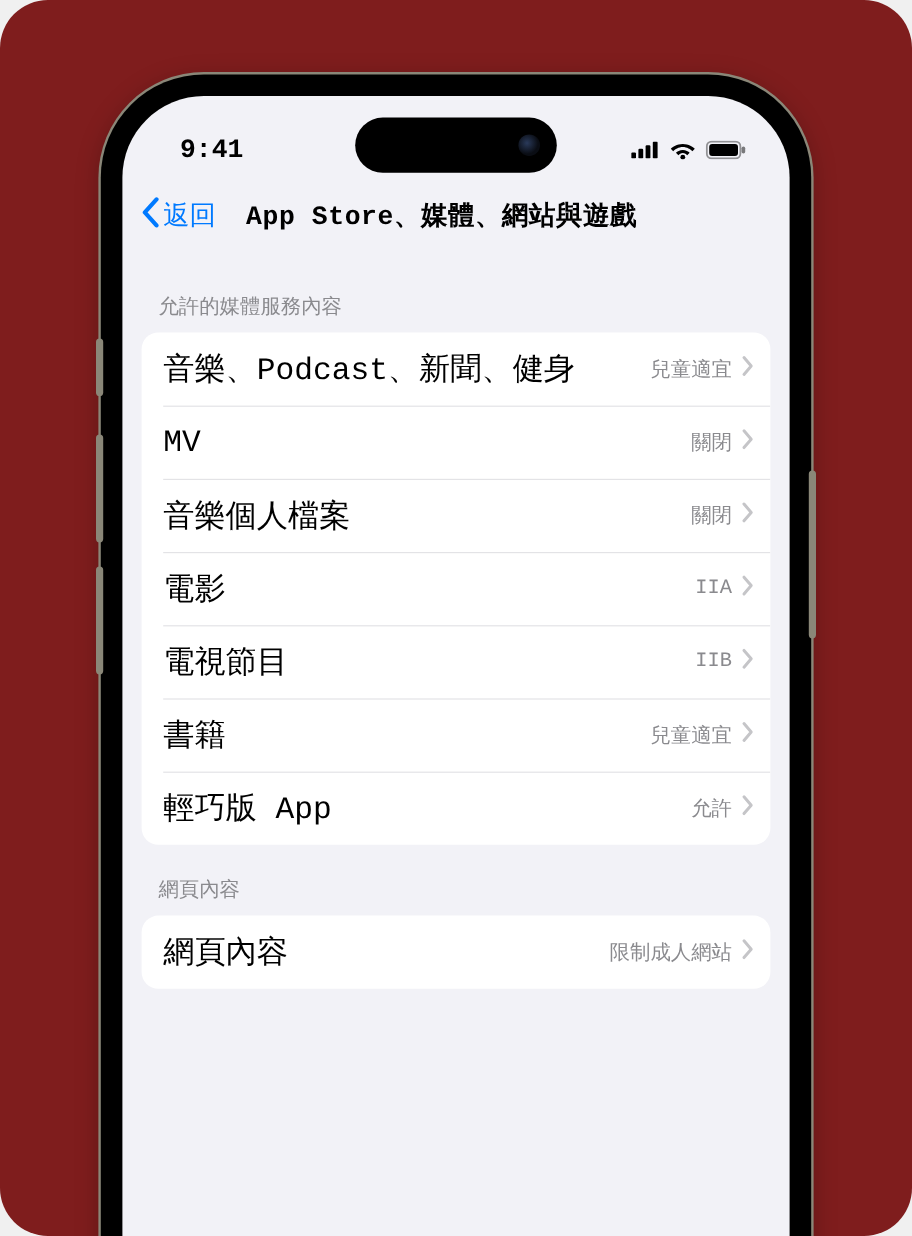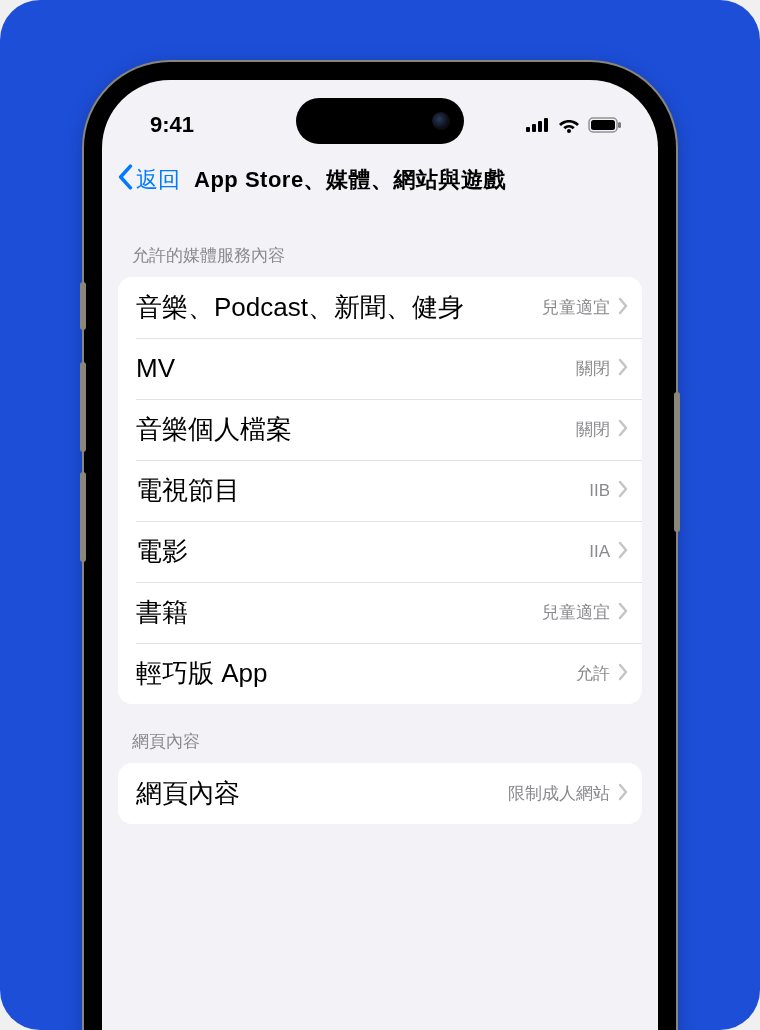--- a/index.html
+++ b/index.html
@@ -9,24 +9,25 @@
     width: 760px;
     height: 1030px;
     display: flex;
     align-items: flex-start;
     justify-content: center;
     overflow: hidden;
   }
   .canvas {
     width: 760px;
     height: 1030px;
-    background: #1d4ed8;
+    background: #7f1d1d;
     border-radius: 40px;
     position: relative;
     overflow: hidden;
+    font-family: Liberation Mono, monospace;
   }
   .phone {
     position: absolute;
     left: 50%;
     transform: translateX(-50%);
     top: 62px;
     width: 592px;
     height: 1200px;
     background: #000;
     border-radius: 86px;
@@ -90,21 +91,21 @@
   }
   .status-right { display: flex; align-items: center; gap: 8px; }
   .signal, .wifi, .battery { display: inline-flex; align-items: center; }
   .signal svg, .wifi svg, .battery svg { display: block; }
 
   .nav-bar {
     height: 60px;
     display: flex;
     align-items: center;
     padding: 0 12px;
-    gap: 6px;
+    gap: 17px;
   }
   .back-btn {
     display: flex;
     align-items: center;
     color: #007aff;
     font-size: 22px;
     gap: 2px;
     padding: 4px 2px;
   }
   .nav-title {
@@ -245,32 +246,32 @@
               <span class="row-label">音樂個人檔案</span>
               <span class="row-value">關閉</span>
               <span class="chev">
                 <svg width="10" height="18" viewBox="0 0 10 18">
                     <path d="M2 2 L8 9 L2 16" stroke="#c5c5c8" stroke-width="2.5" fill="none" stroke-linecap="round" stroke-linejoin="round"></path>
                   </svg>
               </span>
             </div>
 
             <div class="row">
+              <span class="row-label">電影</span>
+              <span class="row-value">IIA</span>
+              <span class="chev">
+                <svg width="10" height="18" viewBox="0 0 10 18">
+                    <path d="M2 2 L8 9 L2 16" stroke="#c5c5c8" stroke-width="2.5" fill="none" stroke-linecap="round" stroke-linejoin="round"></path>
+                  </svg>
+              </span>
+            </div>
+
+            <div class="row">
               <span class="row-label">電視節目</span>
               <span class="row-value">IIB</span>
-              <span class="chev">
-                <svg width="10" height="18" viewBox="0 0 10 18">
-                    <path d="M2 2 L8 9 L2 16" stroke="#c5c5c8" stroke-width="2.5" fill="none" stroke-linecap="round" stroke-linejoin="round"></path>
-                  </svg>
-              </span>
-            </div>
-
-            <div class="row">
-              <span class="row-label">電影</span>
-              <span class="row-value">IIA</span>
               <span class="chev">
                 <svg width="10" height="18" viewBox="0 0 10 18">
                     <path d="M2 2 L8 9 L2 16" stroke="#c5c5c8" stroke-width="2.5" fill="none" stroke-linecap="round" stroke-linejoin="round"></path>
                   </svg>
               </span>
             </div>
 
             <div class="row">
               <span class="row-label">書籍</span>
               <span class="row-value">兒童適宜</span>

